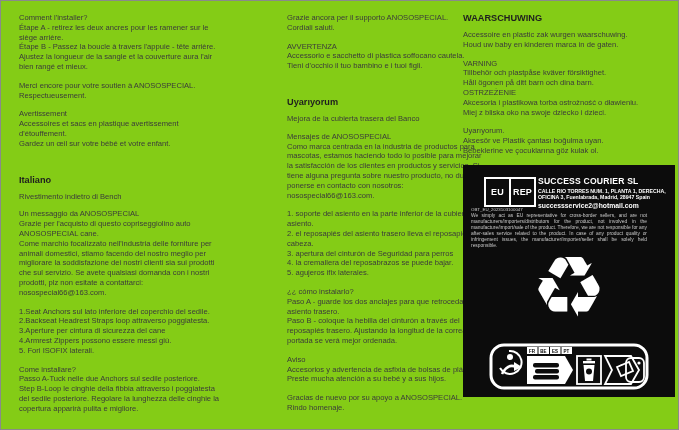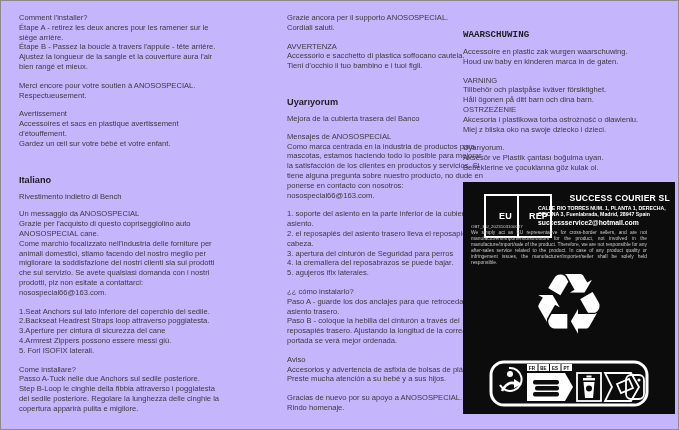--- a/index.html
+++ b/index.html
@@ -1,62 +1,62 @@
 <!DOCTYPE html>
 <html><head>
 <meta charset="utf-8">
 <style>
   html,body{margin:0;padding:0;background:#e8e8e8;}
   .page{
     position:relative;
     width:679px;height:430px;
-    background:#c4b5fd;
+    background:#84cc16;
     border:1px solid #8a8a8a;
     box-sizing:border-box;
     font-family:"Liberation Sans", sans-serif;
     color:#3b3b3b;
     overflow:hidden;
   }
   .col{position:absolute;top:12px;}
   .col-left{left:18px;width:214px;}
   .col-mid{left:238px;width:214px;margin-left:48px;}
   .col-right{left:462px;width:212px;}
   .p{
     font-size:7.6px;line-height:9.8px;
     white-space:pre-line;
     margin:0 0 9px 0;
   }
   .h{
     font-size:9.2px;font-weight:bold;color:#1f1f1f;
     margin:26px 0 7px 0;
   }
-  .h-top{margin-top:16px;font-family:Liberation Mono, monospace;}
+  .h-top{margin-top:0;}
   .subtitle{margin-bottom:8px;}
 
   
   .black-box{
     position:relative;
     width:212px;height:232px;
     background:#0c0c0c;
     color:#ffffff;
     margin-top:6px;
   }
   .eurep{
     position:absolute;left:21px;top:12px;
     display:flex;
     border:2px solid #ffffff;
   }
   .eurep-cell{
-    width:23px;height:40px;
+    width:23px;height:26px;
     display:flex;align-items:center;justify-content:center;
-    font-size:9px;font-weight:bold;letter-spacing:0.2px;padding-left:8px;
+    font-size:9px;font-weight:bold;letter-spacing:0.2px;
   }
   .eurep-cell + .eurep-cell{border-left:2px solid #ffffff;}
   .company-block{position:absolute;left:75px;top:11px;width:132px;}
-  .company-name{font-size:8.6px;font-weight:bold;letter-spacing:0.2px;margin:0 0 2px 0;text-align:right;}
+  .company-name{font-size:8.6px;font-weight:bold;letter-spacing:0.2px;margin:0 0 2px 0;}
   .company-addr{font-size:5.2px;font-weight:bold;line-height:6.4px;white-space:pre-line;margin:0 0 1px 0;}
   .company-email{font-size:6.8px;font-weight:bold;margin:0;}
   .label-code{position:absolute;left:8px;top:42px;font-size:4.4px;color:#cfcfcf;margin:0;}
   .label-disclaimer{
     position:absolute;left:8px;top:48px;width:176px;
     font-size:4.9px;line-height:6.1px;color:#c9c9c9;margin:0;
     text-align:justify;
   }
   .recycle{
     position:absolute;left:0;top:76px;width:212px;

